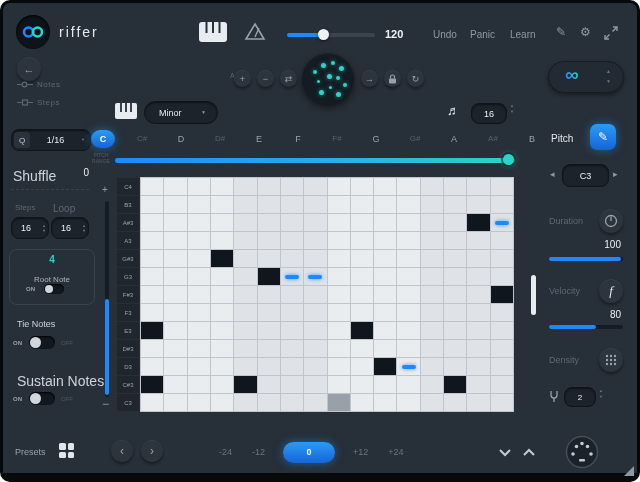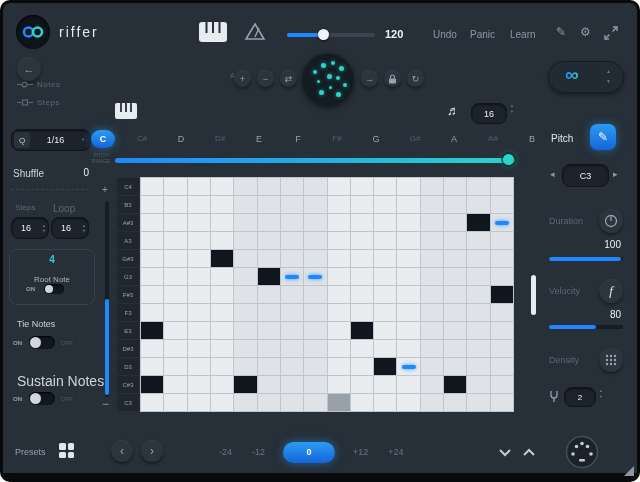--- a/index.html
+++ b/index.html
@@ -197,20 +197,24 @@
     <span>Steps</span>
   </div>
 
   <div class="abs" style="left:112px;top:100px;">
     <svg width="22" height="16" viewBox="0 0 22 16">
       <rect x="0" y="0" width="22" height="16" rx="2" fill="#e7ecf0"></rect>
       <line x1="6" y1="0" x2="6" y2="9" stroke="#272f38" stroke-width="1.8"></line>
       <line x1="11" y1="0" x2="11" y2="9" stroke="#272f38" stroke-width="1.8"></line>
       <line x1="16" y1="0" x2="16" y2="9" stroke="#272f38" stroke-width="1.8"></line>
     </svg>
+  </div>
+  <div class="abs scale-select">
+    <span class="abs" style="left:14px;top:6px;font-size:9px;color:#e6ebf0;">Minor</span>
+    <span class="abs" style="left:56px;top:7px;font-size:5px;color:#8e99a5;">▼</span>
   </div>
   <div class="abs" style="left:444px;top:100px;font-size:13px;color:#e1e8ee;">♬</div>
   <div class="pillbox abs" style="left:468px;top:100px;width:34px;height:19px;justify-content:center;">
     <span style="font-size:9px;color:#eef2f6;">16</span>
   </div>
   <div class="abs" style="left:507px;top:101px;display:flex;flex-direction:column;gap:2px;align-items:center;">
     <span class="arr">▲</span>
     <span class="arr">▼</span>
   </div>
 
@@ -245,21 +249,21 @@
     <div>RANGE</div>
   </div>
   <div class="abs pr-track"></div>
   <div class="abs pr-knob"></div>
 
   <div class="abs" style="left:99px;top:181px;font-size:10px;color:#8e99a5;">+</div>
   <div class="abs" style="left:102px;top:198px;width:4px;height:196px;background:#161c23;border-radius:2px;"></div>
   <div class="abs" style="left:102px;top:296px;width:4px;height:96px;background:#1e88ff;border-radius:2px;"></div>
   <div class="abs" style="left:99px;top:394px;font-size:12px;color:#8e99a5;">−</div>
 
-  <div class="abs" style="left:10px;top:165px;font-size:10px;color:#cdd4db;">Shuffle</div>
+  <div class="abs" style="left:10px;top:165px;font-size:14px;color:#cdd4db;">Shuffle</div>
   <div class="abs" style="left:68px;top:164px;width:18px;text-align:right;font-size:10px;color:#eef2f6;">0</div>
   <div class="abs" style="left:8px;top:186px;width:78px;border-top:1px dashed #39424d;"></div>
 
   <div class="abs" style="left:12px;top:200px;font-size:8px;color:#5d6875;">Steps</div>
   <div class="abs" style="left:50px;top:200px;font-size:10px;color:#5d6875;">Loop</div>
   <div class="pillbox stepper" style="left:8px;top:214px;">
     <span class="val">16</span>
     <span class="arrs">
         <span class="arr">▲</span>
     <span class="arr">▼</span>

